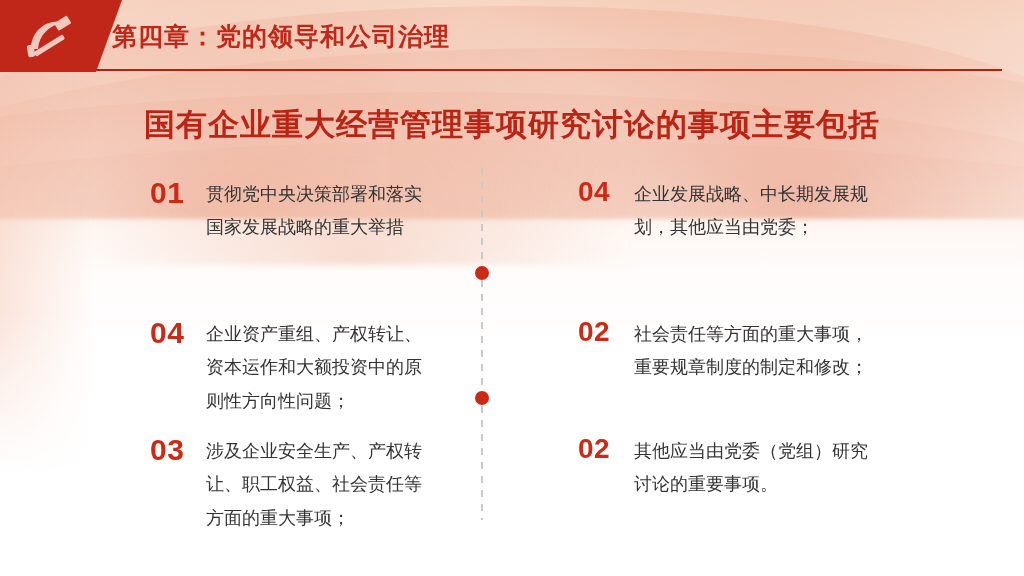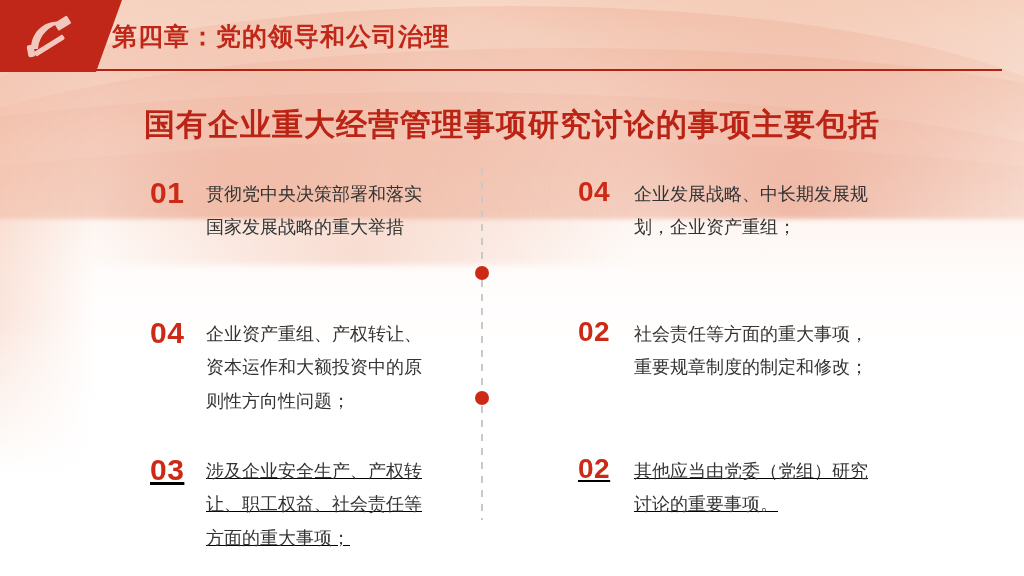--- a/index.html
+++ b/index.html
@@ -198,21 +198,21 @@
   .item .text {
     font-size: 18px;
     color: #333333;
     line-height: 1.85;
     width: 232px;
   }
   .col-l { left: 150px; }
   .col-r { left: 578px; }
   .row-1 { top: 178px; }
   .row-2 { top: 318px; }
-  .row-3 { top: 455px; text-decoration: underline; }
+  .row-3 { top: 435px; }
   .col-r .num { font-size: 28px; }
   .col-r .text { width: 250px; }
 </style>
 </head>
 <body>
 
 <div class="slide">
 
   <div class="bg-base"></div>
   <div class="bg-mount-1"></div>
@@ -262,21 +262,21 @@
     <div class="num">04</div>
     <div class="text">企业资产重组、产权转让、资本运作和大额投资中的原则性方向性问题；</div>
   </div>
   <div class="item col-l row-3">
     <div class="num">03</div>
     <div class="text">涉及企业安全生产、产权转让、职工权益、社会责任等方面的重大事项；</div>
   </div>
 
   <div class="item col-r row-1">
     <div class="num">04</div>
-    <div class="text">企业发展战略、中长期发展规划，企业资产重组；</div>
+    <div class="text">企业发展战略、中长期发展规划，其他应当由党委；</div>
   </div>
   <div class="item col-r row-2">
     <div class="num">02</div>
     <div class="text">社会责任等方面的重大事项，重要规章制度的制定和修改；</div>
   </div>
   <div class="item col-r row-3">
     <div class="num">02</div>
     <div class="text">其他应当由党委（党组）研究讨论的重要事项。</div>
   </div>
 

